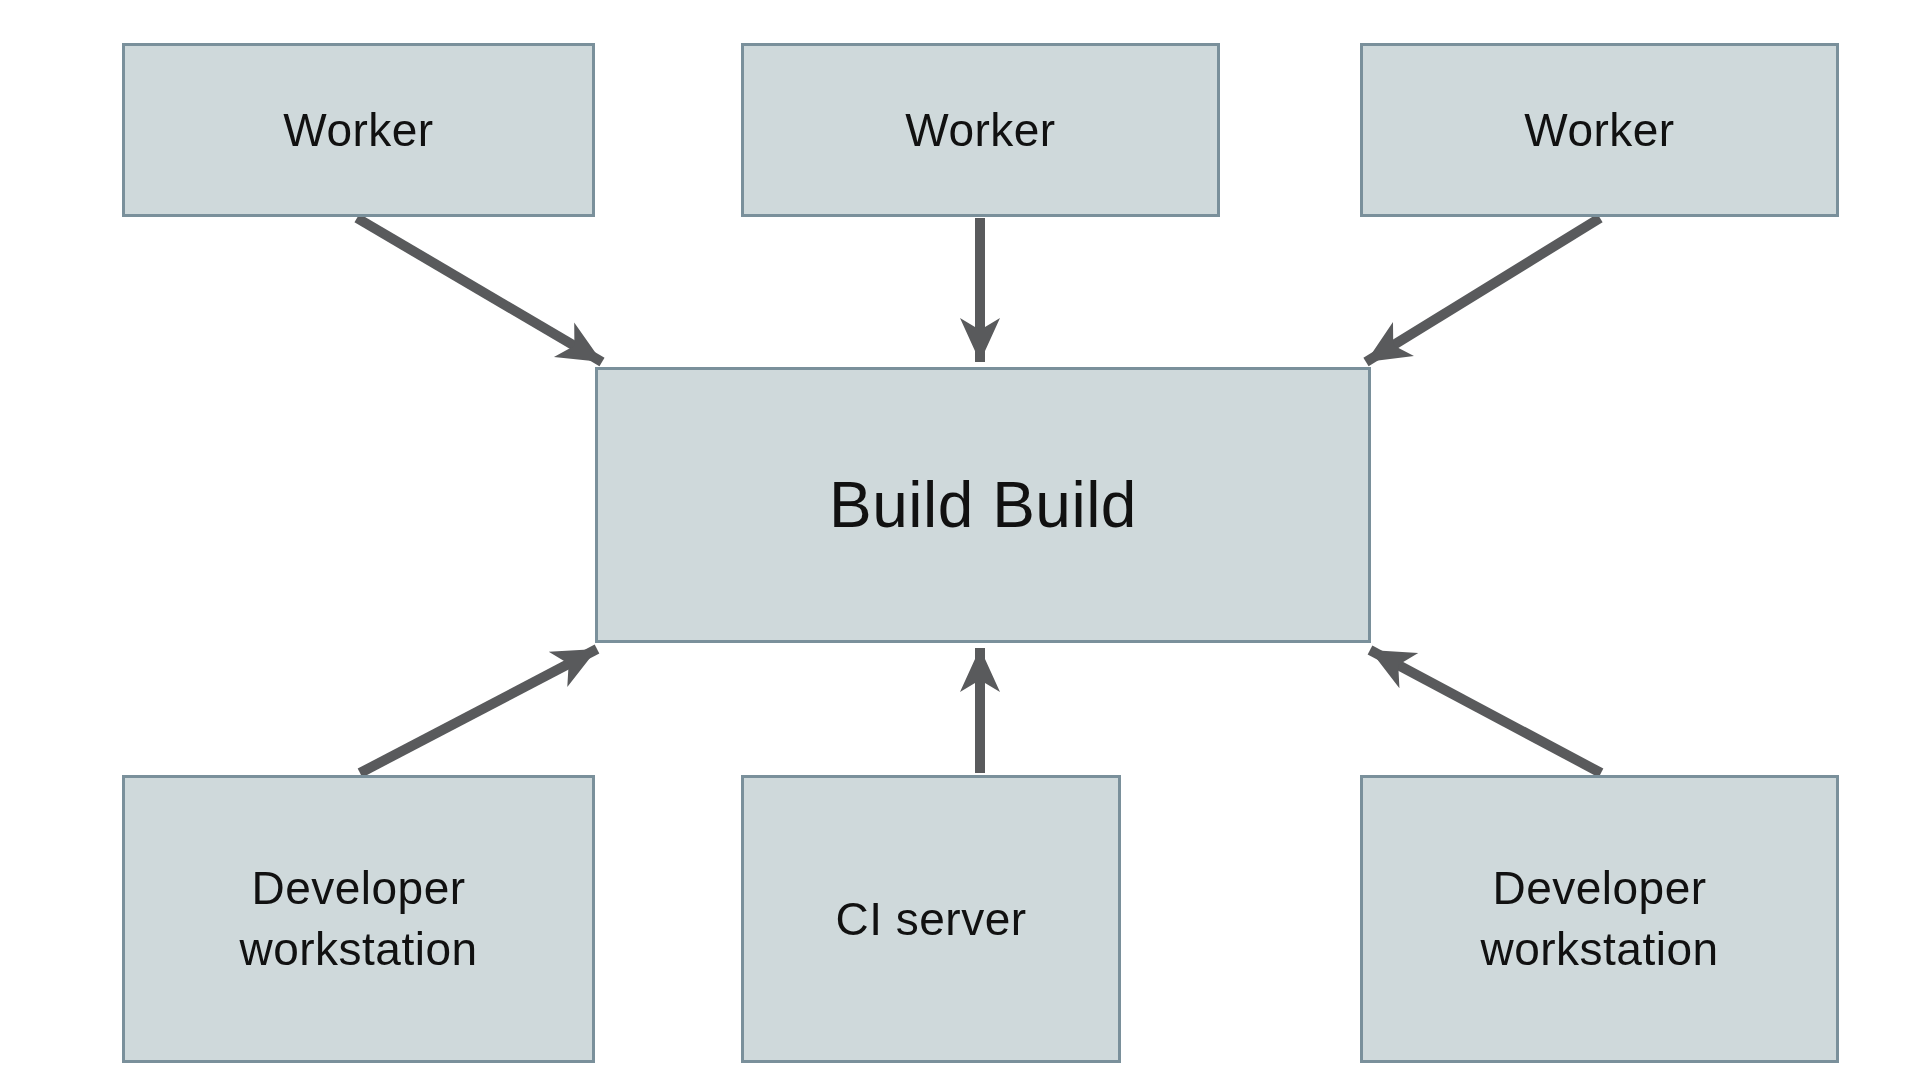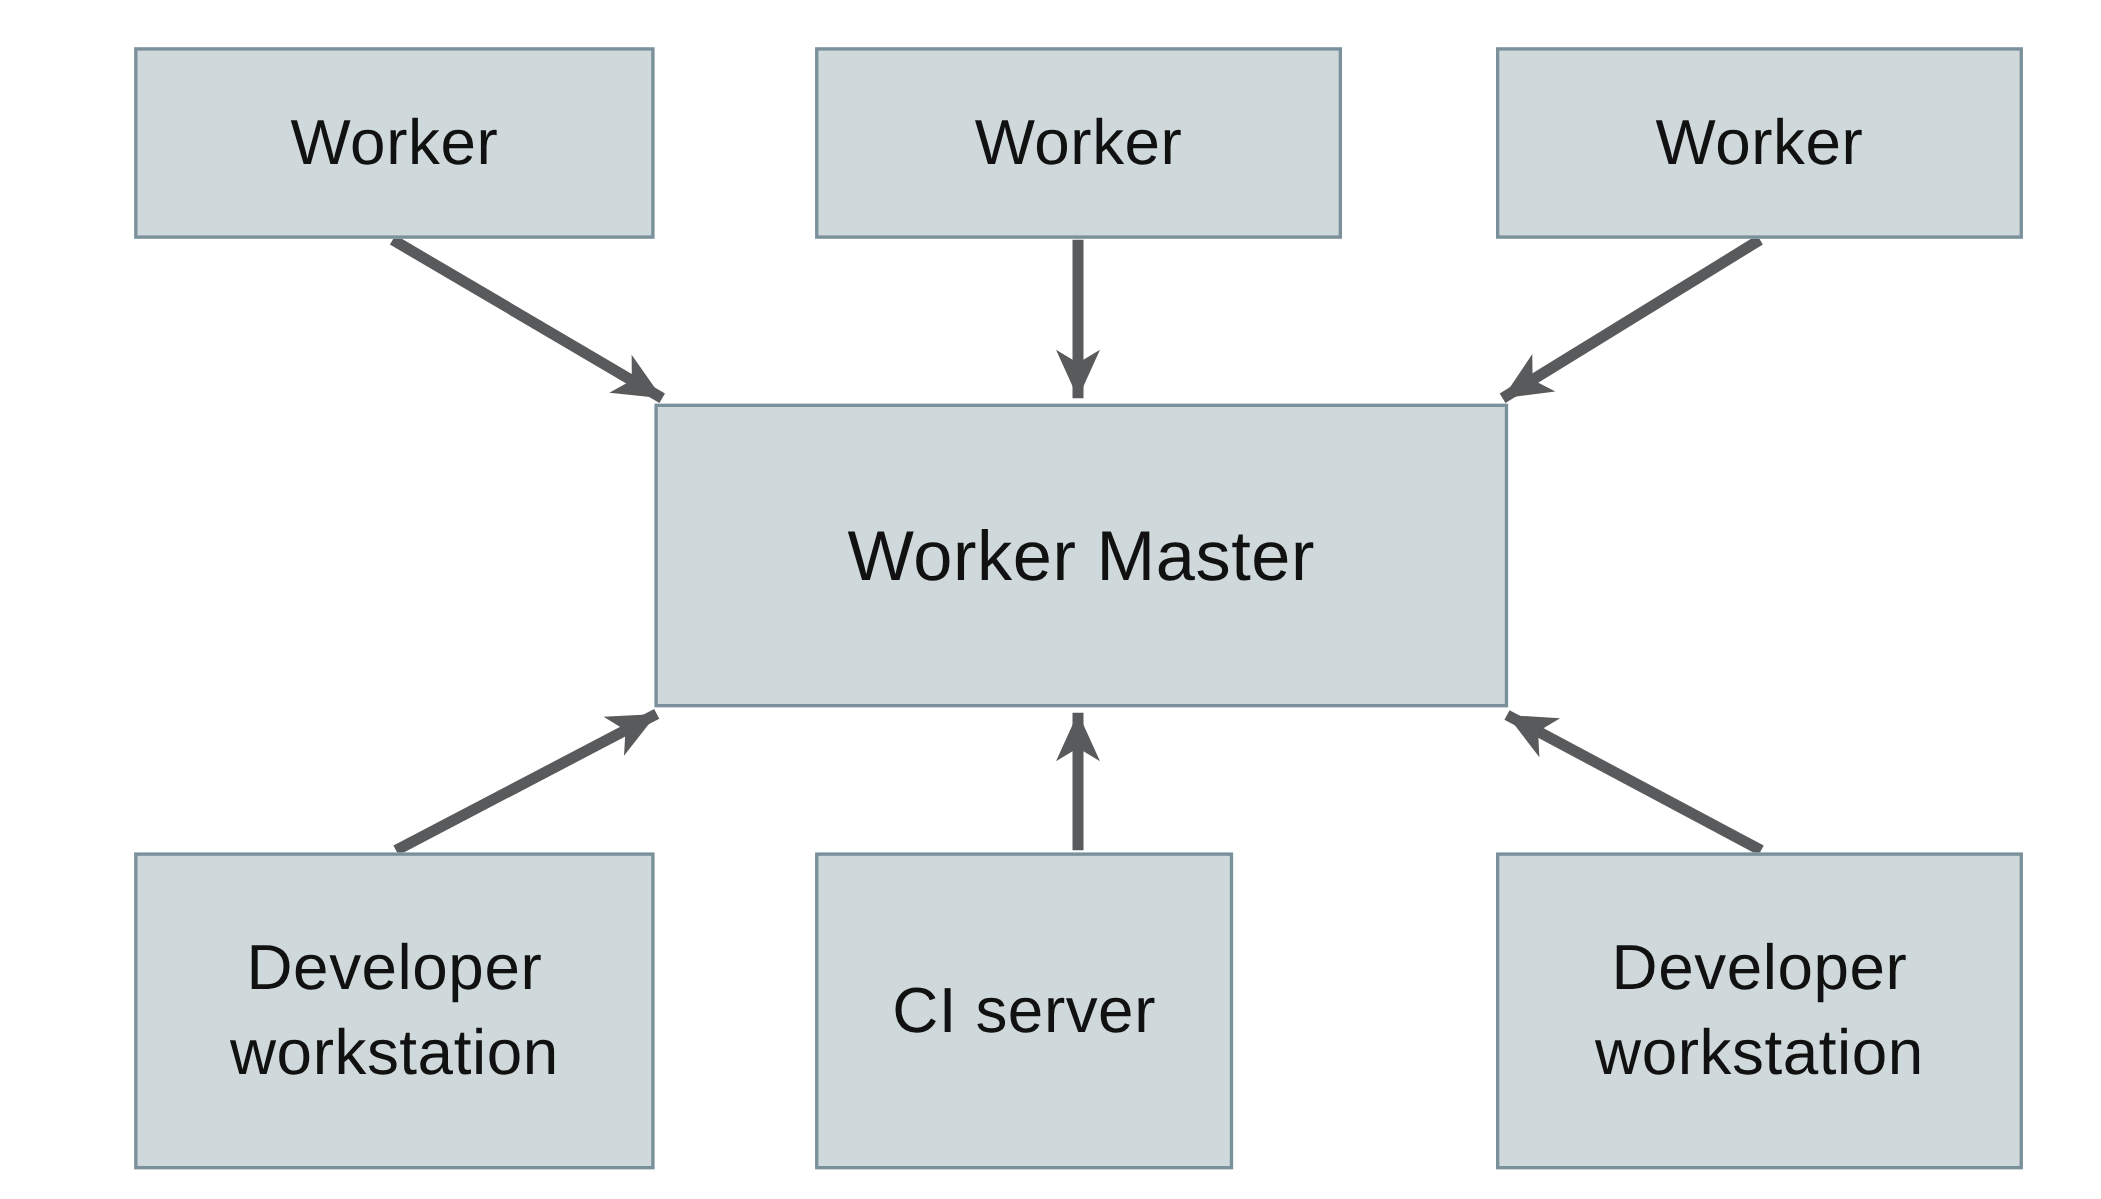--- a/index.html
+++ b/index.html
@@ -26,21 +26,21 @@
   .node {
     position: absolute;
     box-sizing: border-box;
     background: var(--node-fill, #cfd9db);
     border: 3px solid var(--node-border, #7a909b);
     display: flex;
     align-items: center;
     justify-content: center;
     text-align: center;
     color: var(--text, #111111);
-    font-size: 58px;
+    font-size: 46px;
     line-height: 1.32;
     letter-spacing: 0.5px;
   }
   .node-label {
     display: block;
     padding: 0 10px;
   }
   
   #node-worker-1 { left: 122px;  top: 43px;  width: 473px; height: 174px; }
   #node-worker-2 { left: 741px;  top: 43px;  width: 479px; height: 174px; }
@@ -77,21 +77,21 @@
 
   <div class="node" id="node-worker-2">
     <span class="node-label">Worker</span>
   </div>
 
   <div class="node" id="node-worker-3">
     <span class="node-label">Worker</span>
   </div>
 
   <div class="node" id="node-build-master">
-    <span class="node-label">Worker Master</span>
+    <span class="node-label">Build Build</span>
   </div>
 
   <div class="node" id="node-dev-1">
     <span class="node-label">Developer workstation</span>
   </div>
 
   <div class="node" id="node-ci-server">
     <span class="node-label">CI server</span>
   </div>
 

